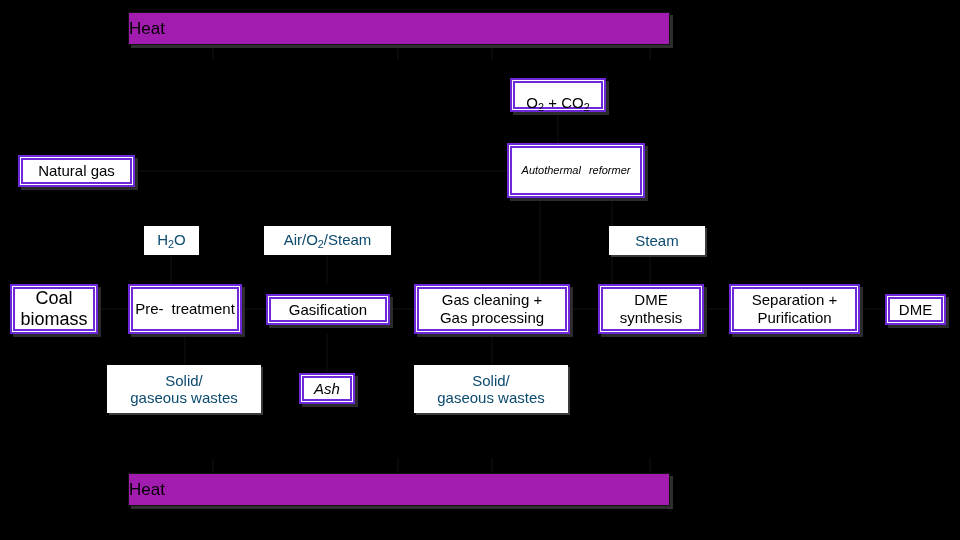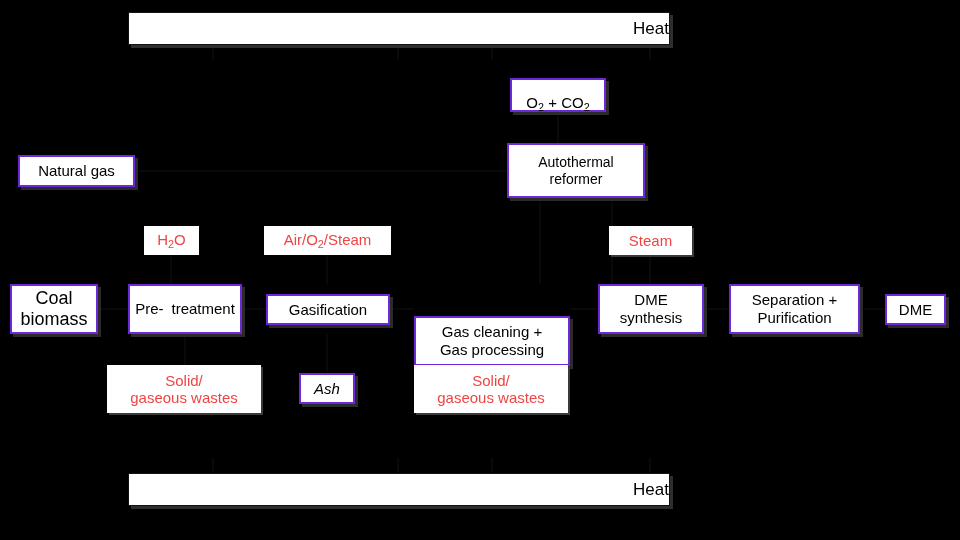--- a/index.html
+++ b/index.html
@@ -12,21 +12,21 @@
     width: 960px;
     height: 540px;
     background: #000000;
     overflow: hidden;
     font-family: "Liberation Sans", sans-serif;
   }
   
   .box {
     position: absolute;
     background: #ffffff;
-    border: 3px solid #6d28d9;
+    border: 5px solid #6d28d9;
     box-shadow: 3px 3px 0 #2b2b2b;
     box-sizing: border-box;
     display: flex;
     align-items: center;
     justify-content: center;
     text-align: center;
     color: #000000;
     line-height: 1.18;
     outline: 1px solid #ffffff;
     outline-offset: -3px;
@@ -39,34 +39,34 @@
   
   .tag {
     position: absolute;
     background: #ffffff;
     border: none;
     box-sizing: border-box;
     display: flex;
     align-items: center;
     justify-content: center;
     text-align: center;
-    color: #ef4444;
+    color: #0c4a6e;
     box-shadow: 2px 2px 0 #3a3a3a;
   }
   .tag.flat { box-shadow: none; }
   
   .banner {
     position: absolute;
-    background: #ffffff;
+    background: #a21caf;
     border: 1px solid #121212;
     box-shadow: 3px 3px 0 #2e2e2e;
     box-sizing: border-box;
     display: flex;
     align-items: center;
-    justify-content: flex-end;
+    justify-content: flex-start;
     color: #000000;
   }
   svg.links {
     position: absolute;
     left: 0;
     top: 0;
     width: 960px;
     height: 540px;
     pointer-events: none;
   }
@@ -121,56 +121,56 @@
   <div class="box" style="left:510px; top:78px; width:96px; height:34px; font-size:15px;">
     <span class="label">
       <span>O</span><sub>2</sub><span> + </span><span>CO</span><sub>2</sub>
     </span>
   </div>
 
   <div class="box" style="left:18px; top:155px; width:117px; height:32px; font-size:15px;">
     <span class="label">Natural gas</span>
   </div>
 
-  <div class="box" style="left:507px; top:143px; width:138px; height:55px; font-size:14px; flex-direction:column;">
+  <div class="box" style="left:507px; top:143px; width:138px; height:55px; font-size:11px; flex-direction:row;font-style:italic;">
     <span class="label">Autothermal</span>
     <span class="label">reformer</span>
   </div>
 
   <div class="tag flat" style="left:144px; top:226px; width:55px; height:29px; font-size:15px;">
     <span class="label">
       <span>H</span><sub>2</sub><span>O</span>
     </span>
   </div>
 
   <div class="tag flat" style="left:264px; top:226px; width:127px; height:29px; font-size:15px;text-align:center;">
     <span class="label">
       <span>Air/O</span><sub>2</sub><span>/Steam</span>
     </span>
   </div>
 
-  <div class="tag" style="left:609px; top:226px; width:83px; height:29px; font-size:15px;">
+  <div class="tag" style="left:609px; top:226px; width:96px; height:29px; font-size:15px;">
     <span class="label">Steam</span>
   </div>
 
   <div class="box" style="left:10px; top:284px; width:88px; height:50px; font-size:18px; flex-direction:column;">
     <span class="label">Coal</span>
     <span class="label">biomass</span>
   </div>
 
   <div class="box" style="left:128px; top:284px; width:114px; height:50px; font-size:15px; flex-direction:row;">
     <span class="label">Pre-</span>
     <span class="label">treatment</span>
   </div>
 
   <div class="box" style="left:266px; top:294px; width:124px; height:31px; font-size:15px;">
     <span class="label">Gasification</span>
   </div>
 
-  <div class="box" style="left:414px; top:284px; width:156px; height:50px; font-size:15px; flex-direction:column;margin-top:32px;">
+  <div class="box" style="left:414px; top:284px; width:156px; height:50px; font-size:15px; flex-direction:column;">
     <span class="label">Gas cleaning +</span>
     <span class="label">Gas processing</span>
   </div>
 
   <div class="box" style="left:598px; top:284px; width:106px; height:50px; font-size:15px; flex-direction:column;">
     <span class="label">DME</span>
     <span class="label">synthesis</span>
   </div>
 
   <div class="box" style="left:729px; top:284px; width:131px; height:50px; font-size:15px; flex-direction:column;">

